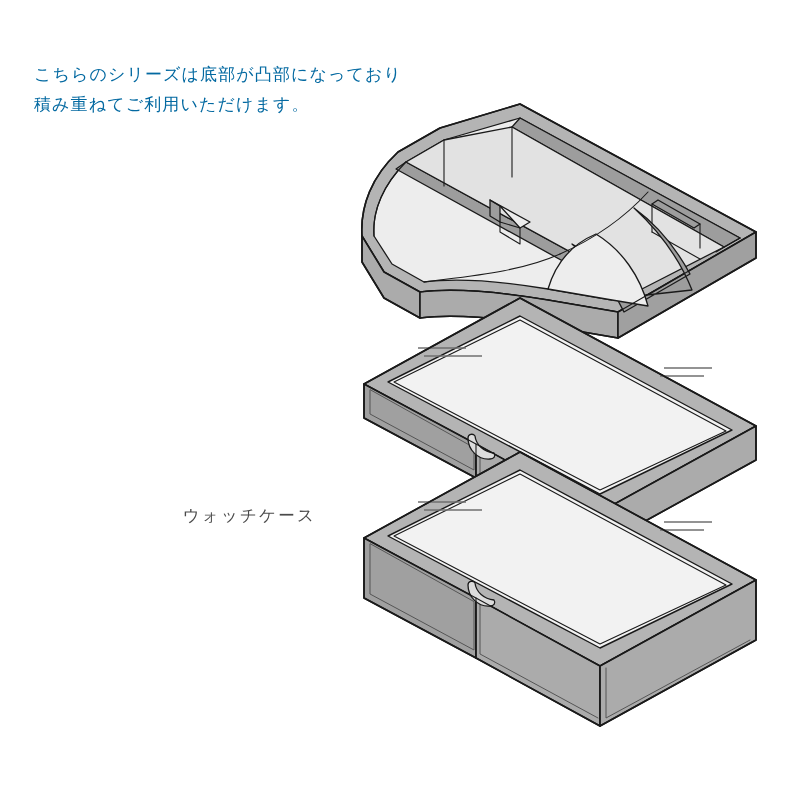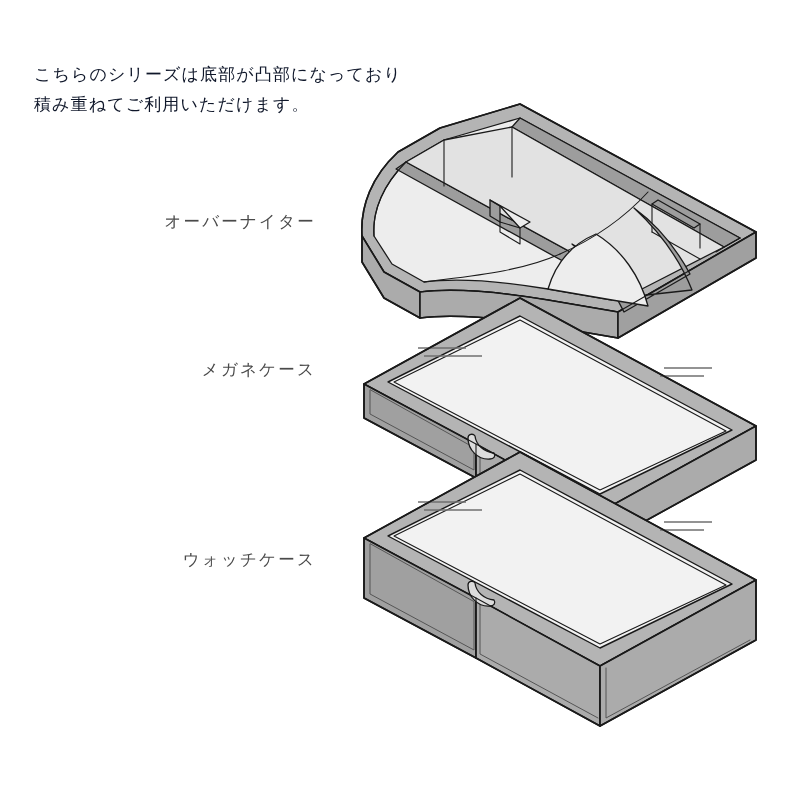--- a/index.html
+++ b/index.html
@@ -12,62 +12,60 @@
     width: 800px;
     height: 800px;
     background: #ffffff;
     overflow: hidden;
     font-family: "Liberation Sans", "DejaVu Sans", sans-serif;
   }
 
   
   .caption {
     position: absolute;
-    color: #0f172a;
+    color: #0369a1;
     font-size: 17px;
     line-height: 30px;
     letter-spacing: 1.1px;
     white-space: pre;
     font-weight: 400;
   }
   #caption-top   { left: 34px;  top: 60px; }
   #caption-bottom{ left: 34px;  top: 655px; }
 
   .part-label {
     position: absolute;
     color: #4a4a4a;
     font-size: 16.5px;
     letter-spacing: 2.2px;
     white-space: pre;
     text-align: right;
     font-weight: 400;
   }
   #label-overnighter { left: 40px; top: 211px; width: 276px; }
   #label-glasses     { left: 40px; top: 359px; width: 276px; }
-  #label-watch       { left: 40px; top: 505px; width: 276px; margin-top: 44px; }
+  #label-watch       { left: 40px; top: 505px; width: 276px; }
 
   
   #illustration {
     position: absolute;
     left: 0; top: 0;
     width: 800px;
     height: 800px;
   }
   svg { display: block; }
 </style>
 </head>
 <body>
 
 <div id="page">
 
   <div class="caption" id="caption-top"><span>こちらのシリーズは底部が凸部になっており</span>
 <span>積み重ねてご利用いただけます。</span></div>
 
-  <div class="part-label" id="label-overnighter">オーバーナイター</div>
-  <div class="part-label" id="label-glasses">メガネケース</div>
   <div class="part-label" id="label-watch">ウォッチケース</div>
 
 
   <div id="illustration">
   <svg width="800" height="800" viewBox="0 0 800 800" xmlns="http://www.w3.org/2000/svg">
     <defs>
       <style>
         .ln   { fill:none; stroke:#1a1a1a; stroke-width:1.6; stroke-linejoin:round; stroke-linecap:round; }
         .ln-t { fill:none; stroke:#1a1a1a; stroke-width:1.1; stroke-linejoin:round; stroke-linecap:round; }
         .ln-f { fill:none; stroke:#555; stroke-width:1.0; stroke-linejoin:round; stroke-linecap:round; }

